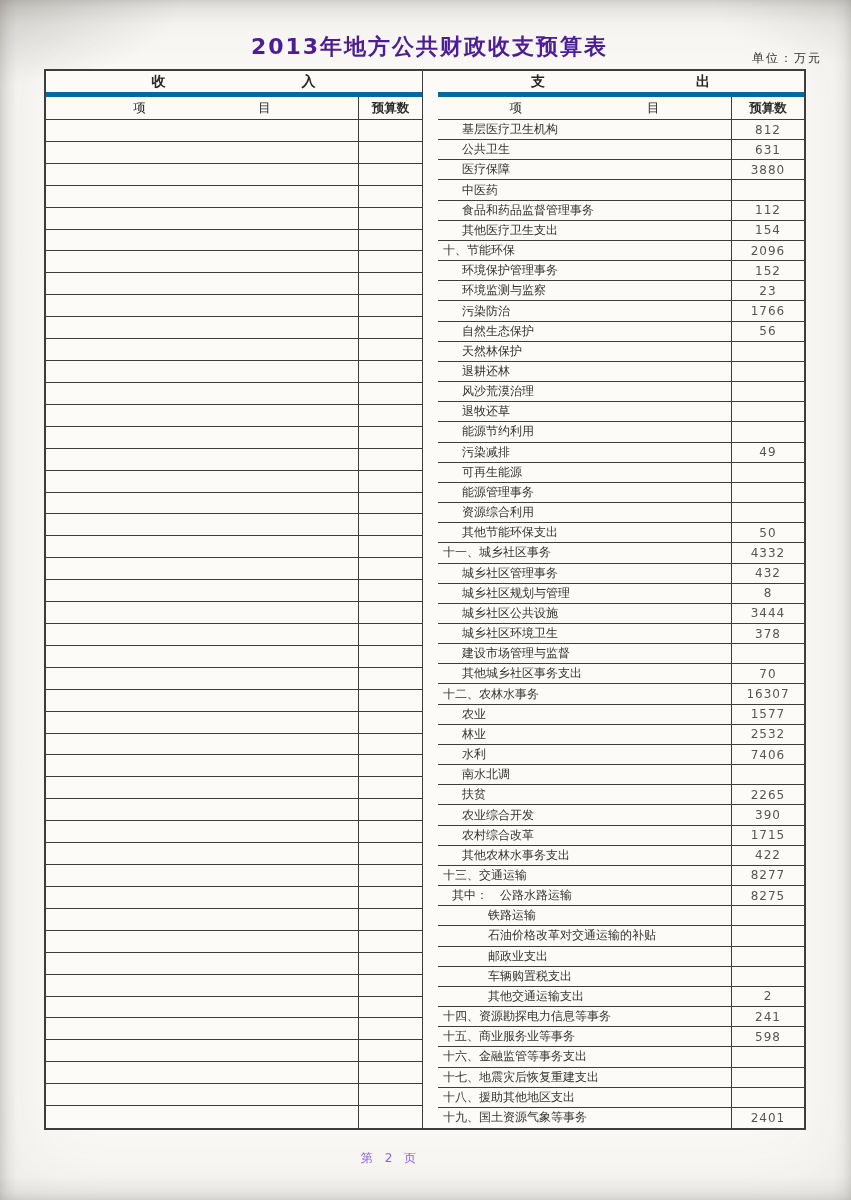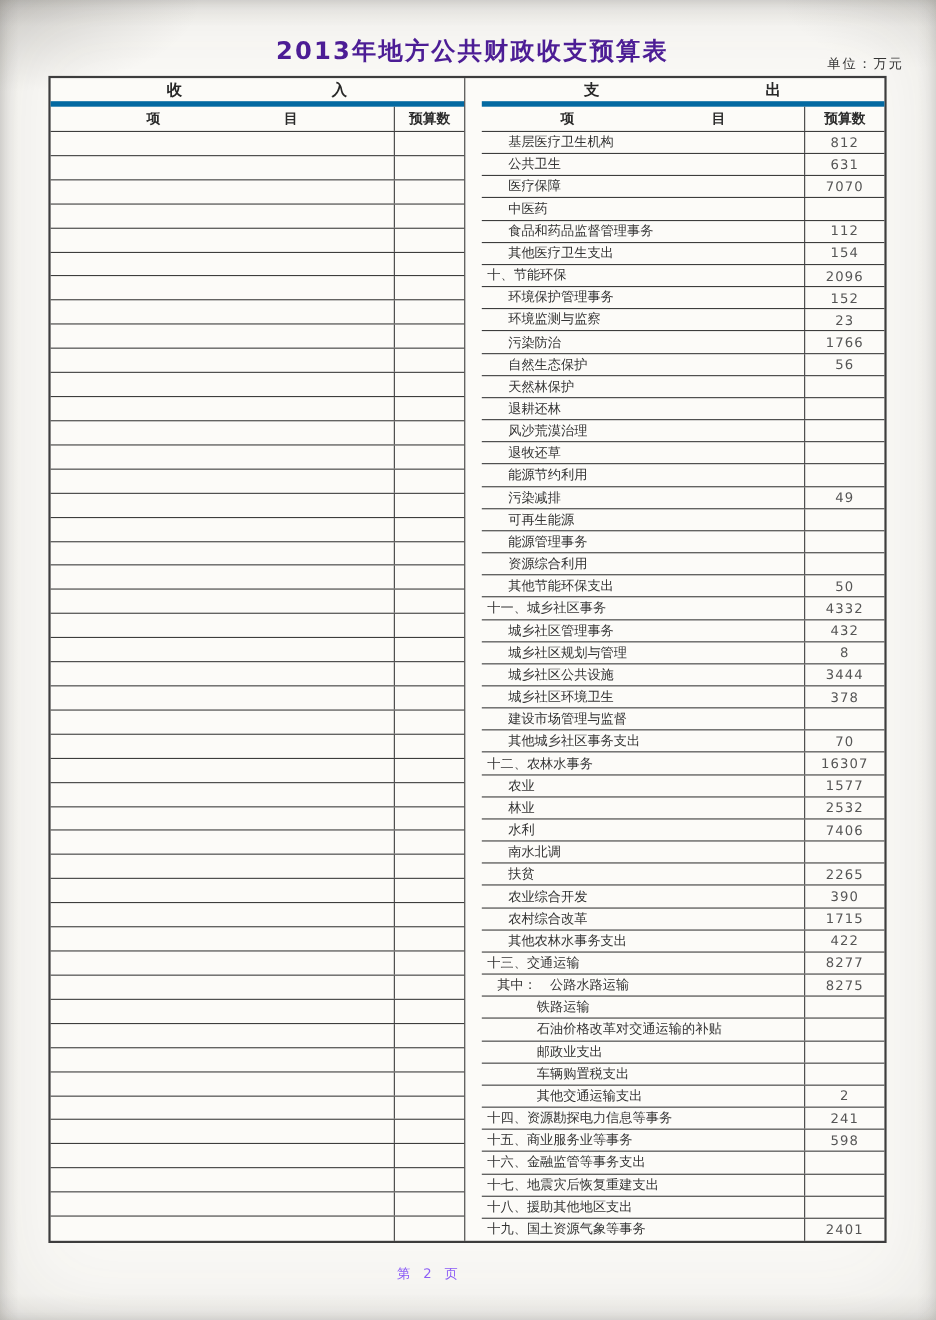--- a/index.html
+++ b/index.html
@@ -58,21 +58,21 @@
   .col-hdr{
     height:23px;flex:0 0 23px;
     display:flex;
     border-bottom:1px solid #3d3d3d;
     box-sizing:border-box;
     font-size:12.5px;color:#2b2b2b;
   }
   .c-item{flex:1;min-width:0;box-sizing:border-box;}
   .col-hdr .c-item{
     display:flex;align-items:center;justify-content:center;
-    white-space:pre;font-weight:700;
+    white-space:pre;font-weight:400;
   }
   .c-num{
     width:64px;flex:0 0 64px;
     border-left:1px solid #3d3d3d;
     box-sizing:border-box;
     display:flex;align-items:center;justify-content:center;
   }
   .half.right .c-num{width:73px;flex:0 0 73px;}
   .col-hdr .c-num{font-weight:600;}
   .tbody{
@@ -369,21 +369,21 @@
     <div class="c-num cell-num">812</div>
   </div>
 
   <div class="row">
     <div class="c-item cell-item ind1">公共卫生</div>
     <div class="c-num cell-num">631</div>
   </div>
 
   <div class="row">
     <div class="c-item cell-item ind1">医疗保障</div>
-    <div class="c-num cell-num">7070</div>
+    <div class="c-num cell-num">3880</div>
   </div>
 
   <div class="row">
     <div class="c-item cell-item ind1">中医药</div>
     <div class="c-num cell-num"></div>
   </div>
 
   <div class="row">
     <div class="c-item cell-item ind1">食品和药品监督管理事务</div>
     <div class="c-num cell-num">112</div>

